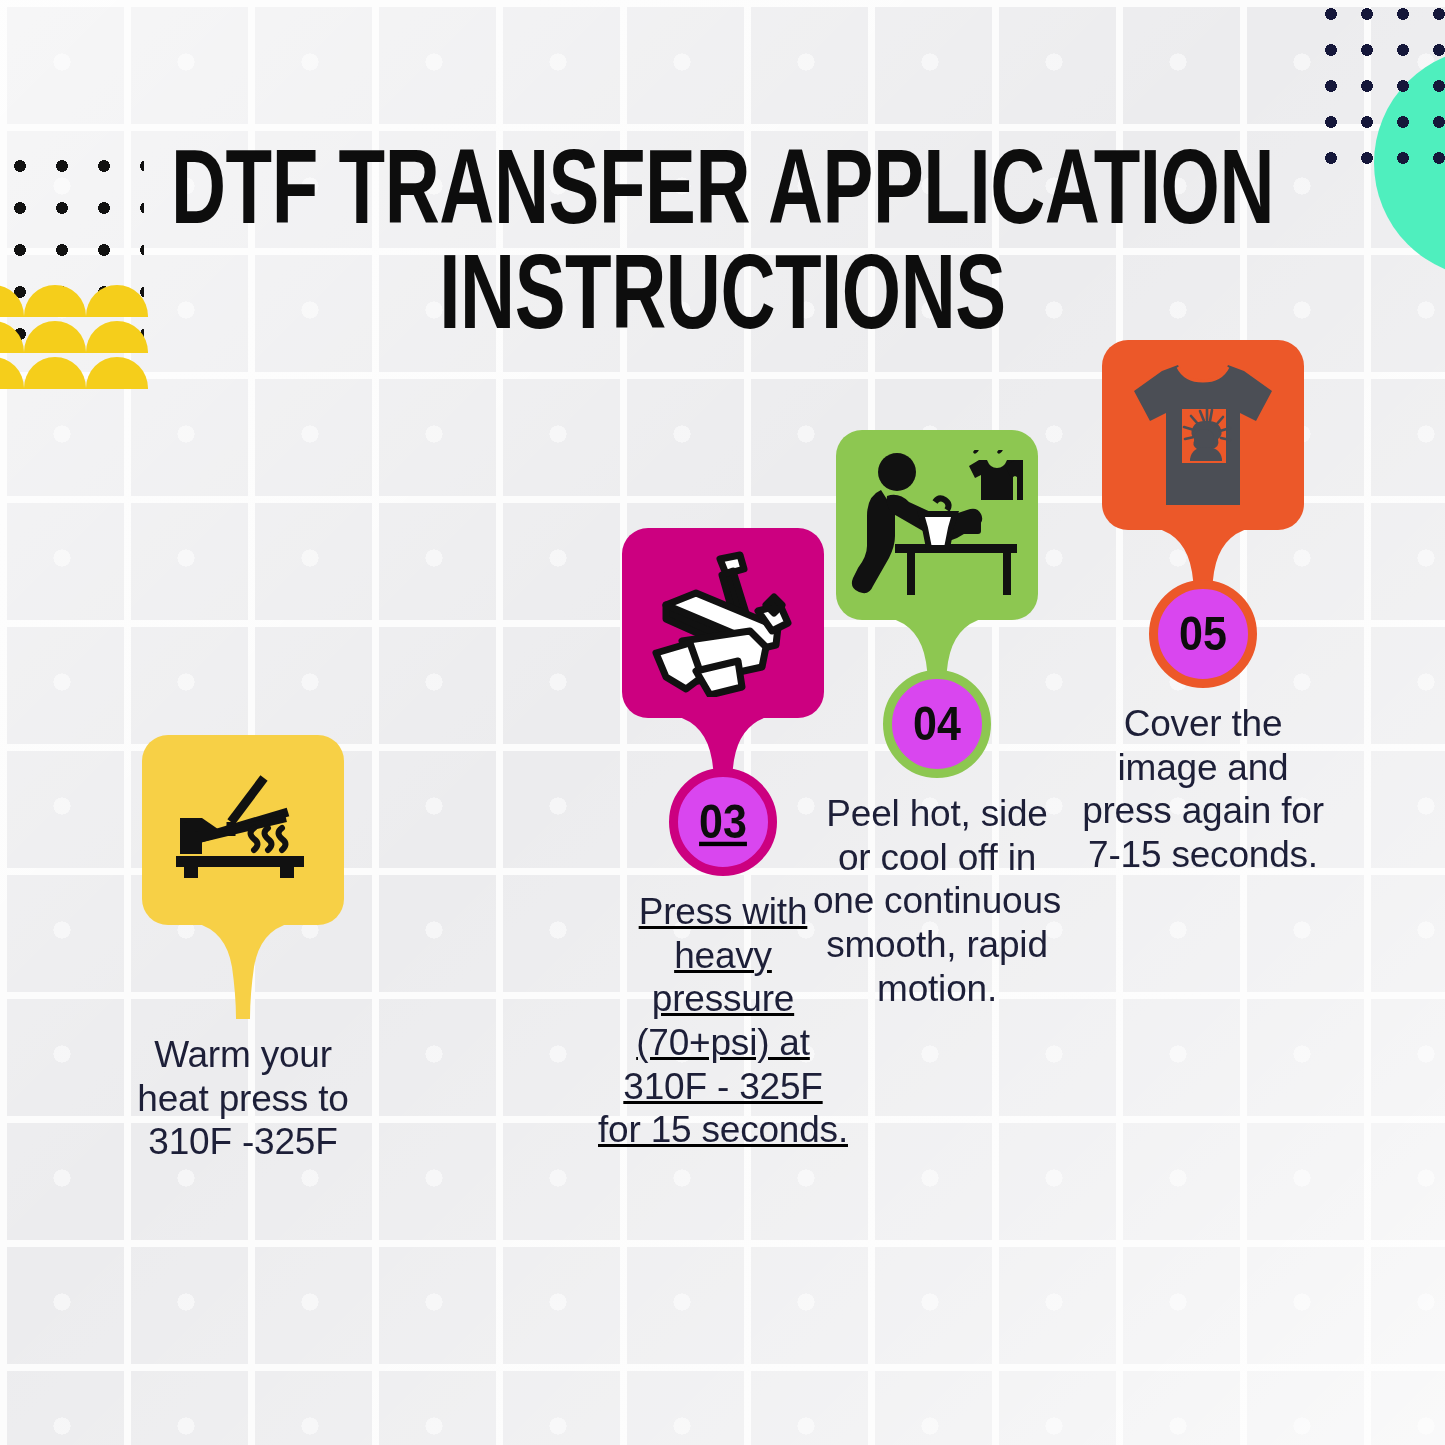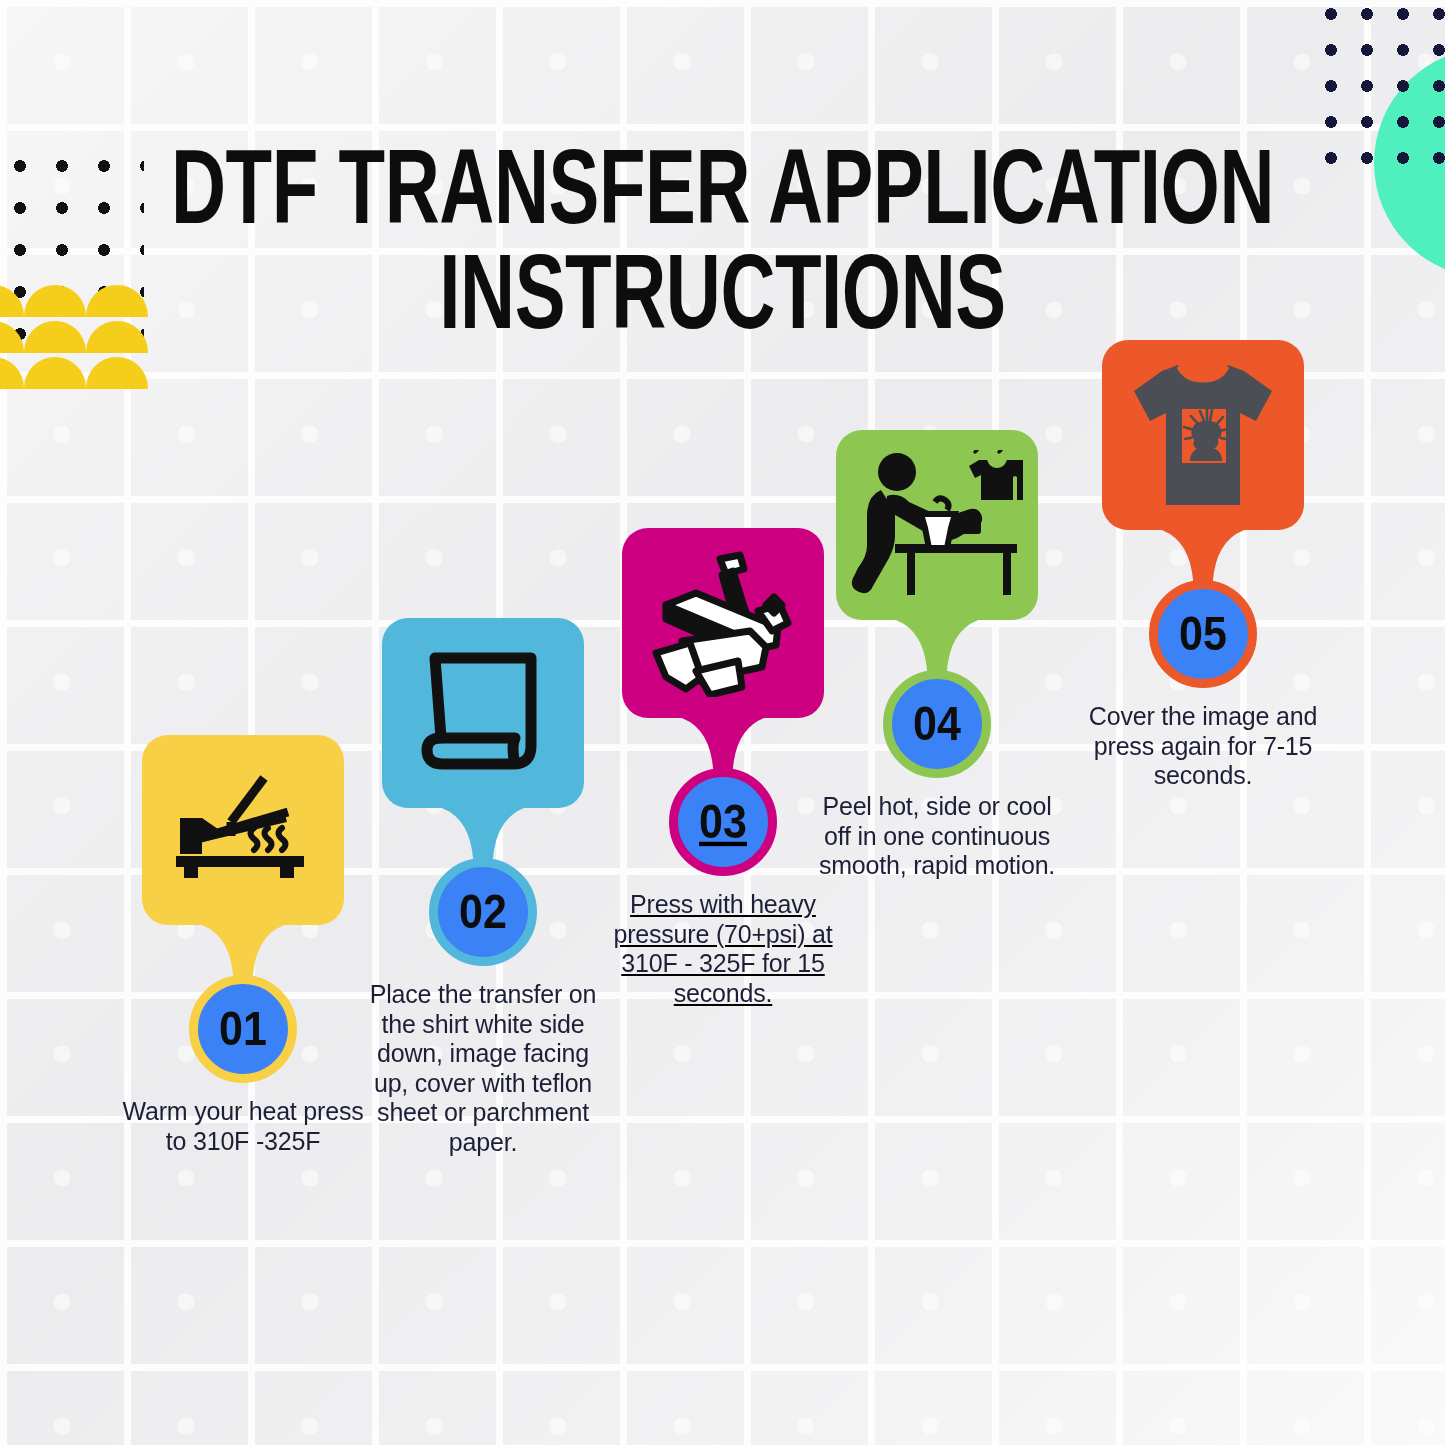--- a/index.html
+++ b/index.html
@@ -80,41 +80,41 @@
     border-radius:26px;
     margin:0 auto;
     position:relative;
     display:flex; align-items:center; justify-content:center;
   }
   .card svg{display:block;}
 
   .badge{
     width:108px; height:108px; margin:0 auto;
     border-radius:50%;
-    background:#3b82f6;
+    background:#d946ef;
     border:9px solid currentColor;
     box-sizing:border-box;
     display:flex; align-items:center; justify-content:center;
     position:relative; z-index:3;
   }
   .badge span{
     color:#0d0d0d;
     font-weight:bold;
     font-size:43px;
     letter-spacing:0px;
     font-family:"Liberation Sans", sans-serif;
     transform:scaleY(1.1);
   }
 
   .caption{
     margin:14px auto 0;
     text-align:center;
     color:#1d1f३8;
     color:#1d1f38;
-    font-size:25px;
+    font-size:37px;
     line-height:1.18;
     font-family:"Liberation Sans", sans-serif;
     letter-spacing:-0.2px;
   }
 </style>
 </head>
 <body>
 
 <div id="bg-grid"></div>
 <div id="bg-tiles"></div>
@@ -165,40 +165,21 @@
         <path d="M86 80 q7 -6 0 -11 q-7 -6 0 -11"></path>
         <path d="M100 80 q7 -6 0 -11 q-7 -6 0 -11"></path>
         <path d="M114 80 q7 -6 0 -11 q-7 -6 0 -11"></path>
       </g>
     </svg>
       </div>
       <svg class="neck-svg" width="250" height="96" viewBox="0 0 250 96" style="display:block;margin:-2px auto 0;">
         <path d="M65 0 L185 0 L185 6 q-40 4 -48 40 q-8 36 -10 50 L108 96 q-2 -14 -10 -50 q-8 -36 -48 -40 L50 0 Z" fill="#F7D046" opacity="0"></path>
         <path d="M78 0 L172 0 q-30 8 -36 44 q-4 28 -4 52 L118 96 q0 -24 -4 -52 q-6 -36 -36 -44 Z" fill="#F7D046"></path>
       </svg>
-      <div class="badge" style="color:#F7D046;margin-top:-44px;">
-        <span>01</span>
-      </div>
       <div class="caption">Warm your heat press to 310F -325F</div>
-    </div>
-    <div class="step" style="left: 358px; top: 618px;">
-      <div class="card" style="background:#51B8DC">
-    <svg width="128" height="126" viewBox="0 0 128 126">
-      <path d="M16 8 L112 8 L112 96 q0 18 -18 18 L24 114 q-16 0 -16 -14 q0 -12 14 -12 L22 88 Z" fill="none" stroke="#111" stroke-width="11" stroke-linejoin="round"></path>
-      <path d="M22 88 L96 88 q-4 8 0 26" fill="none" stroke="#111" stroke-width="11" stroke-linejoin="round"></path>
-    </svg>
-      </div>
-      <svg class="neck-svg" width="250" height="96" viewBox="0 0 250 96" style="display:block;margin:-2px auto 0;">
-        <path d="M65 0 L185 0 L185 6 q-40 4 -48 40 q-8 36 -10 50 L108 96 q-2 -14 -10 -50 q-8 -36 -48 -40 L50 0 Z" fill="#51B8DC" opacity="0"></path>
-        <path d="M78 0 L172 0 q-30 8 -36 44 q-4 28 -4 52 L118 96 q0 -24 -4 -52 q-6 -36 -36 -44 Z" fill="#51B8DC"></path>
-      </svg>
-      <div class="badge" style="color:#51B8DC;margin-top:-44px;">
-        <span>02</span>
-      </div>
-      <div class="caption">Place the transfer on the shirt white side down, image facing up, cover with teflon sheet or parchment paper.</div>
     </div>
     <div class="step" style="left: 598px; top: 528px; text-decoration: underline;">
       <div class="card" style="background:#CC0080">
     <svg width="170" height="148" viewBox="0 0 170 148">
       <g stroke="#111" stroke-width="7" stroke-linejoin="round" fill="#fff">
         <path d="M82 10 L102 6 L106 20 L88 25 Z"></path>
         <path d="M95 22 L108 64 L96 68 L84 26 Z" fill="#111"></path>
         <path d="M28 56 L58 44 L140 78 L138 96 L104 104 Z"></path>
         <path d="M28 56 L104 88 L104 104 L28 70 Z" fill="#111"></path>
         <path d="M120 62 L142 56 L150 74 L134 82 Z"></path>

